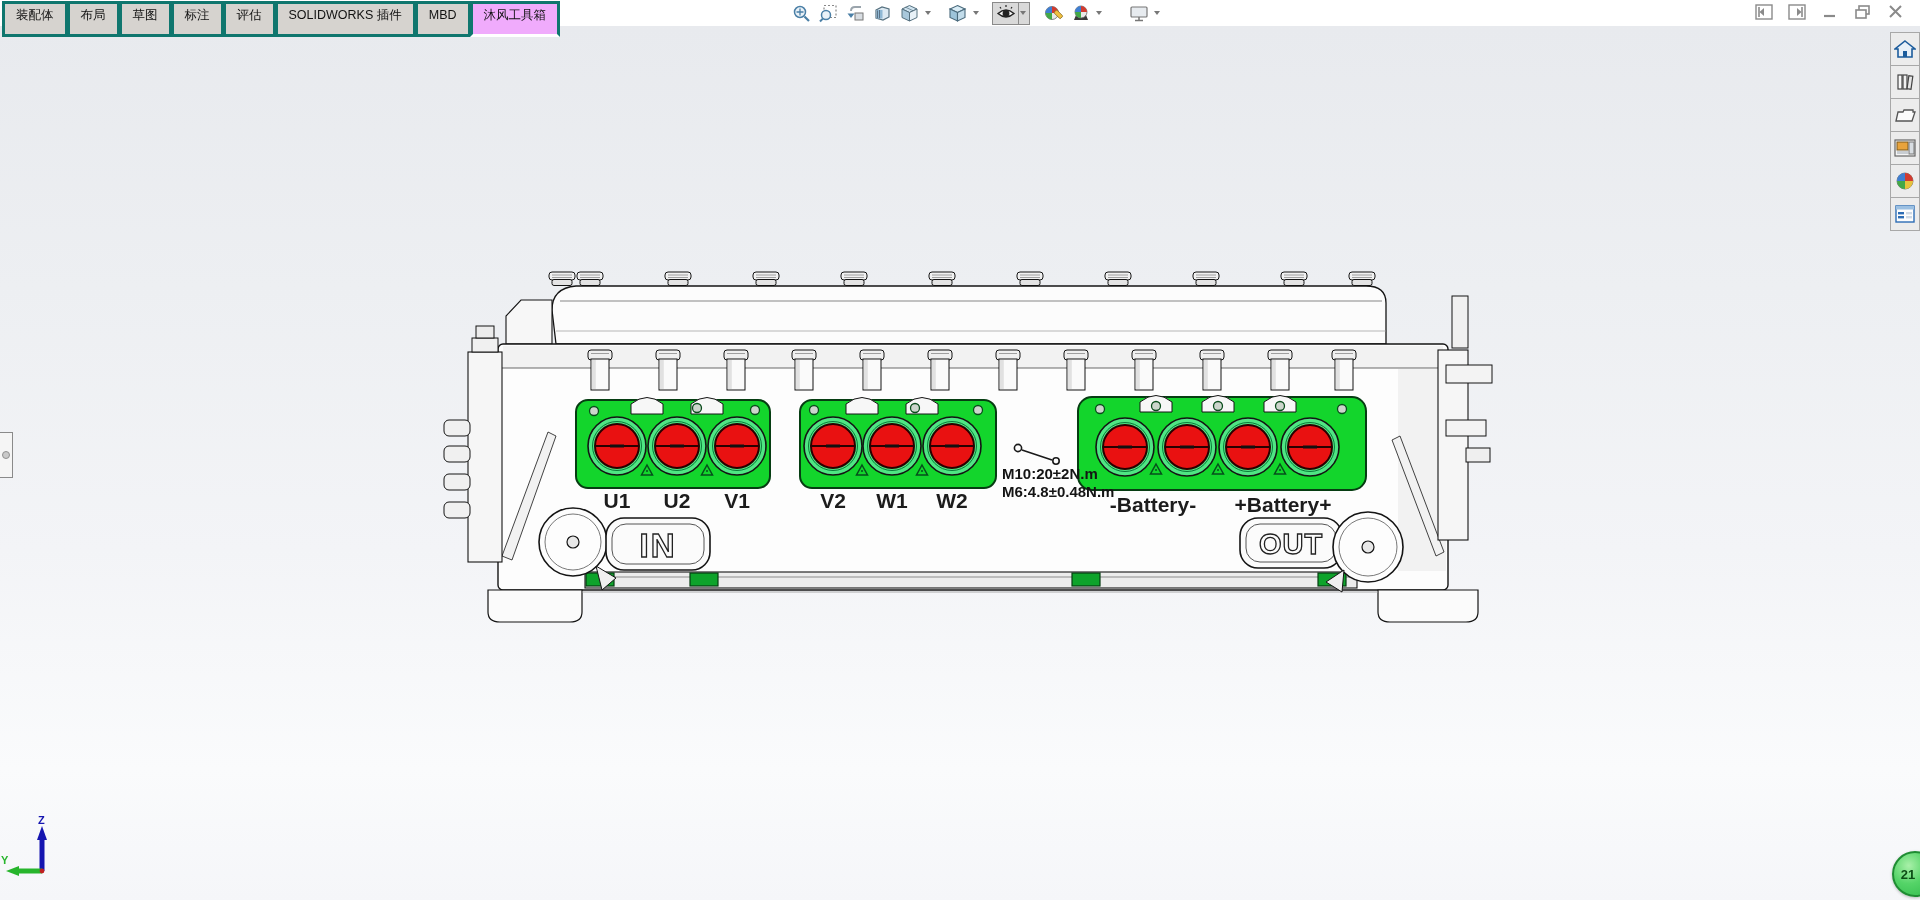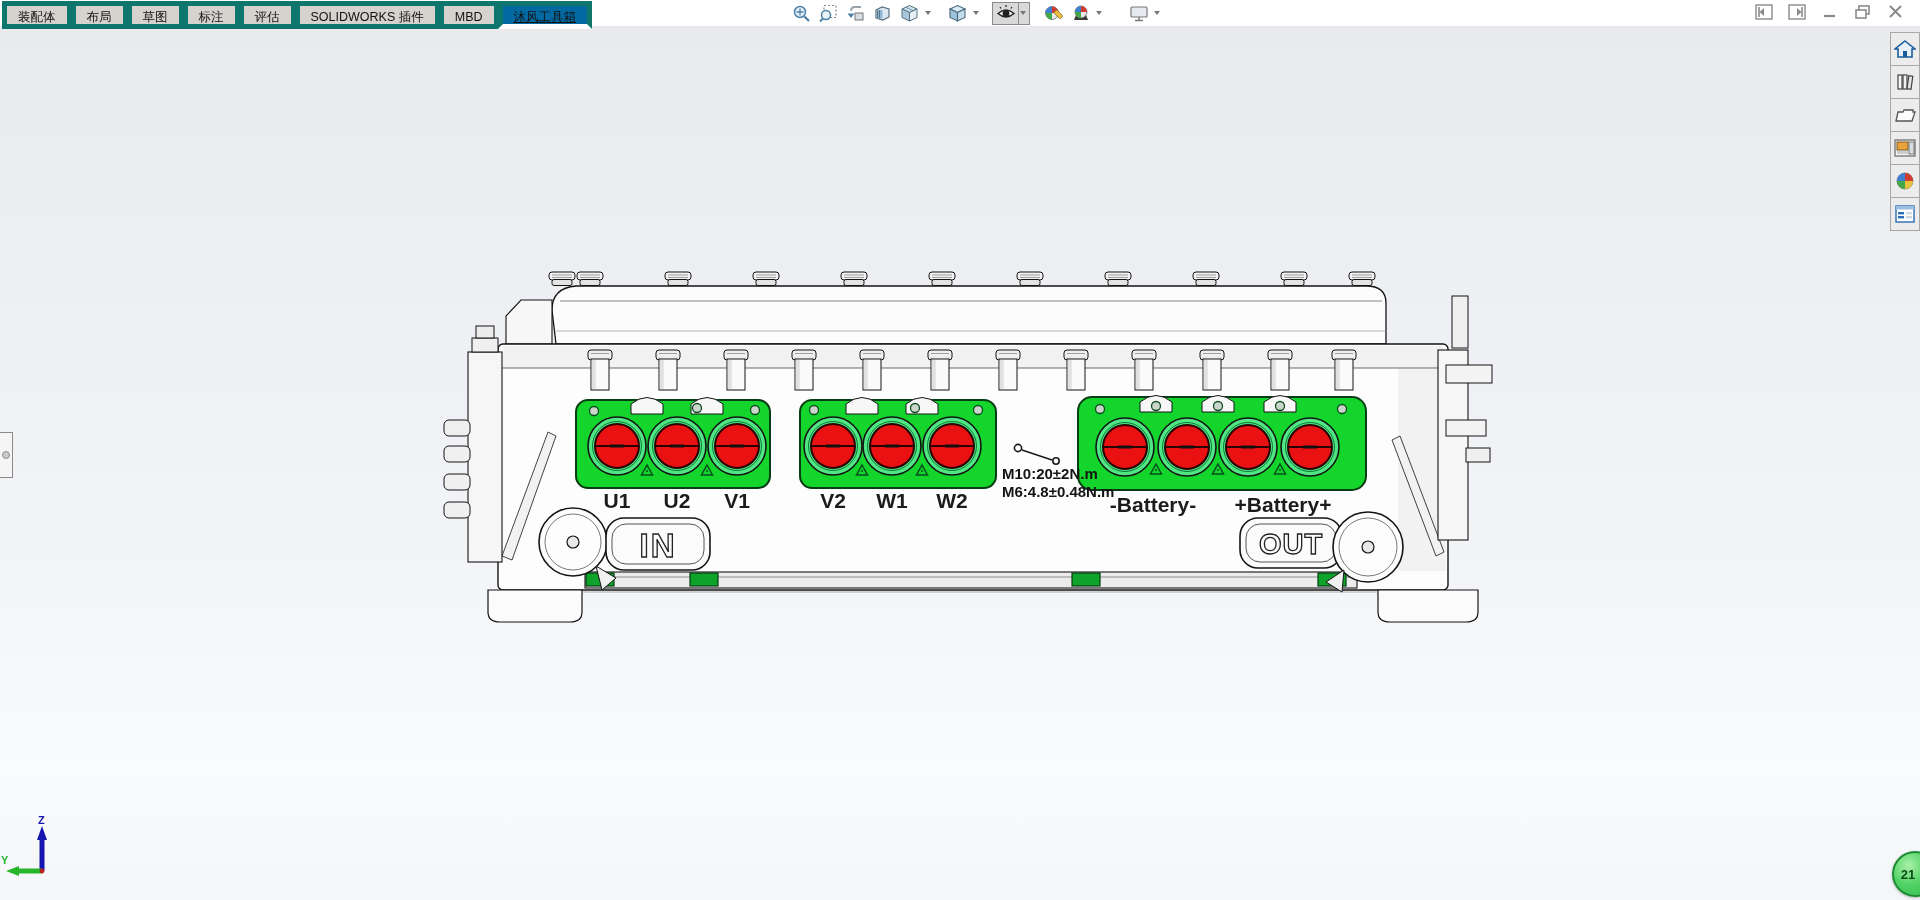--- a/index.html
+++ b/index.html
@@ -8,23 +8,23 @@
   #stage { position:relative; width:1920px; height:900px; overflow:hidden; }
 
   
   #viewport { position:absolute; left:0; top:26px; width:1920px; height:874px;
     background:linear-gradient(180deg,#e8eaee 0%,#edeff2 30%,#f3f4f7 60%,#fafbfc 85%,#f5f6f9 100%); }
   #model-svg { position:absolute; left:0; top:0; }
 
   
   #topbar { position:absolute; left:0; top:0; width:1920px; height:26px; background:#ffffff; z-index:30; }
   #tabs { position:absolute; left:2px; top:1px; display:flex; height:25px; }
-  .tab { height:28px; line-height:23px; padding:0 11px; font-size:12.5px; color:#111;
-    background:#d6d3cf; border:5px solid #0f766e; margin-right:-1px; cursor:default; white-space:nowrap; }
-  .tab.active { background:#0369a1; border-bottom-color:#ffffff;text-decoration:underline; }
+  .tab { height:36px; line-height:23px; padding:0 11px; font-size:12.5px; color:#111;
+    background:#d6d3cf; border:3px solid #0f766e; margin-right:-1px; cursor:default; white-space:nowrap; }
+  .tab.active { background:#f0abfc; border-bottom-color:#ffffff; }
 
   #hud-toolbar { position:absolute; left:788px; top:1px; height:24px; display:flex; align-items:center; }
   .tbtn { width:27px; height:23px; display:flex; align-items:center; justify-content:center; border:1px solid transparent; }
   .tbtn.pressed { background:#d9d9d9; border:1px solid #8a8a8a; }
   .dd { width:0; height:0; border-left:3.5px solid transparent; border-right:3.5px solid transparent;
     border-top:4px solid #777; margin:0 3px 0 1px; }
   .ddbtn { width:11px; height:23px; display:flex; align-items:center; justify-content:center; }
   .ddbtn.pressed { background:#d9d9d9; border:1px solid #8a8a8a; border-left:none; }
   .tgap { width:10px; }
 

